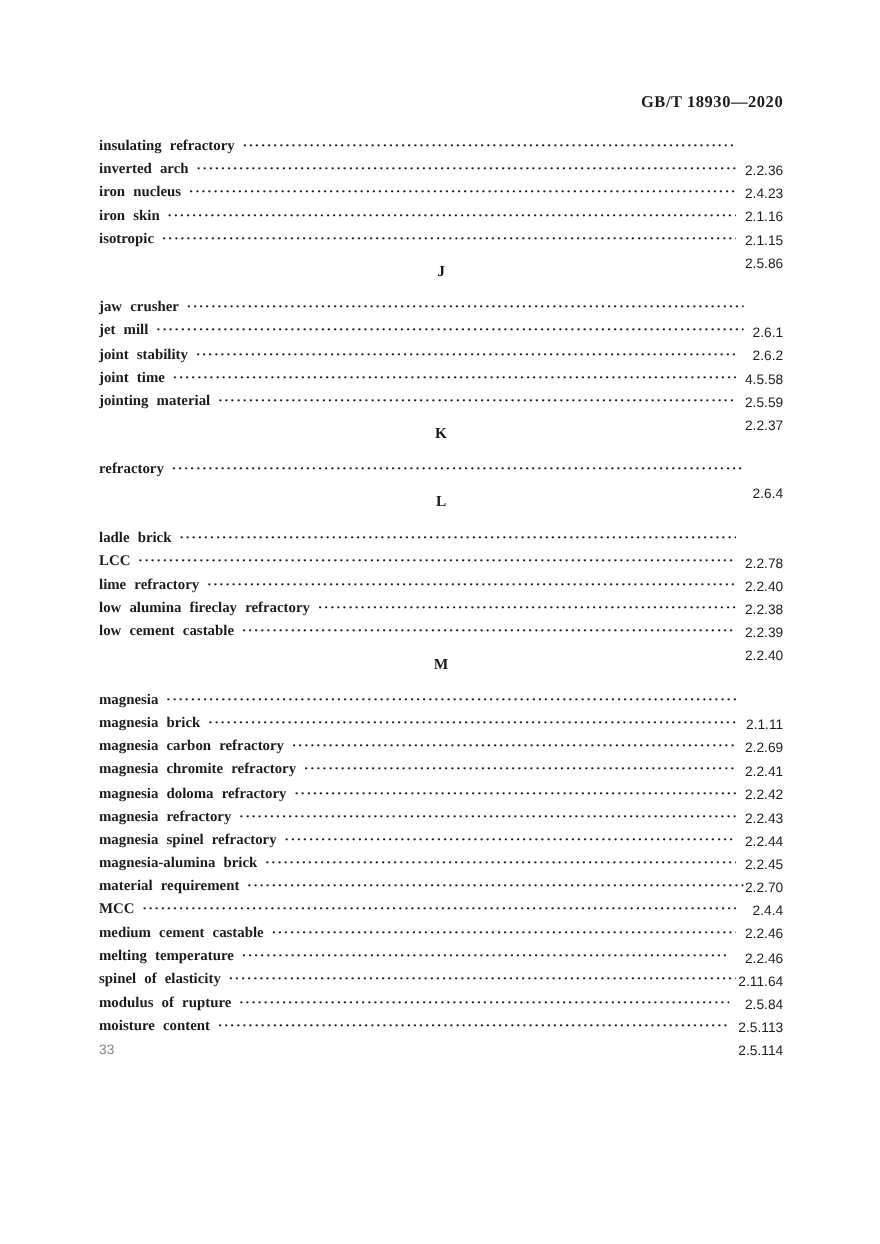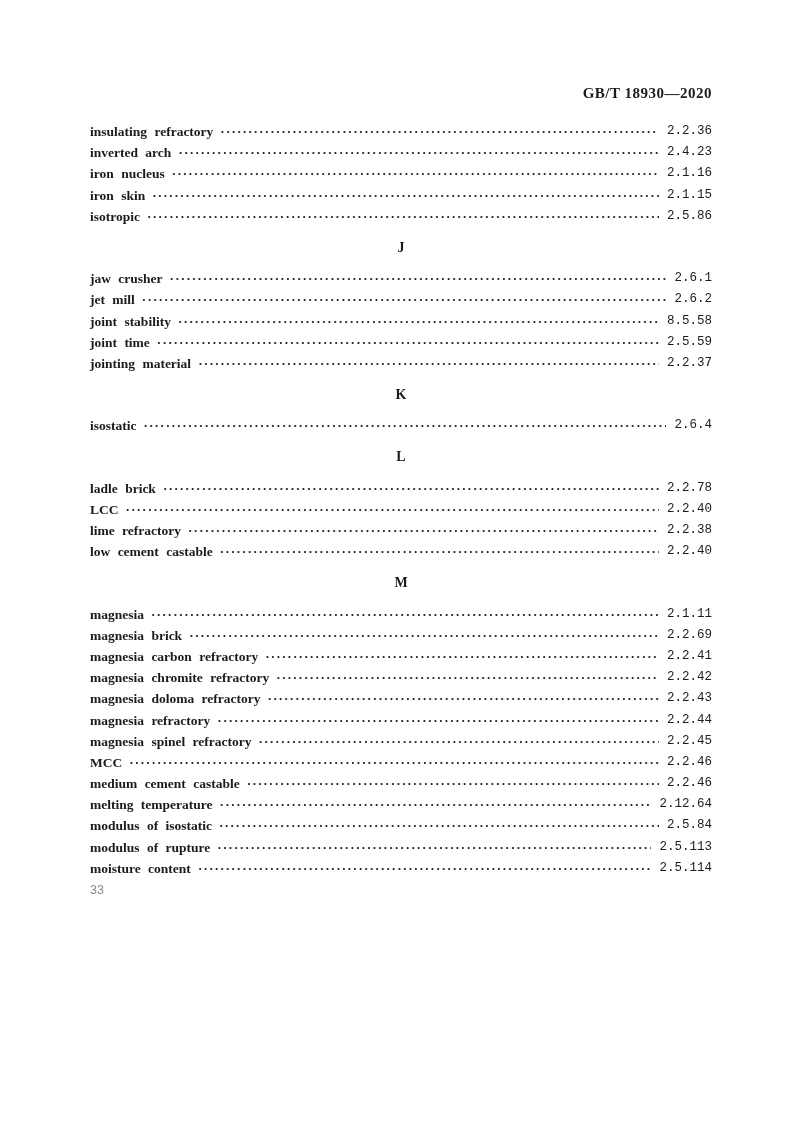--- a/index.html
+++ b/index.html
@@ -62,22 +62,23 @@
   .leader::after {
     content: "································································································································································································";
     font-weight: bold;
     font-size: 13px;
     letter-spacing: 1.2px;
   }
   .ref {
     flex: 0 0 auto;
     white-space: nowrap;
     padding-left: 8px;
-    font-family: Liberation Mono, monospace;
+    font-family: Liberation Sans, sans-serif;
     font-size: 12.5px;
+    margin-top: 24px;
   }
   .page-number {
     margin-top: 4px;
     padding-right: 22px;
     font-family: "Liberation Sans", sans-serif;
     font-size: 12.5px;
     color: #8a8a8a;
   }
 </style>
 </head>
@@ -119,55 +120,60 @@
         <span class="ref">2.6.1</span>
       </div>
       <div class="entry">
         <span class="term">jet mill</span>
         <span class="leader"></span>
         <span class="ref">2.6.2</span>
       </div>
       <div class="entry">
         <span class="term">joint stability</span>
         <span class="leader"></span>
-        <span class="ref">8.5.58</span>
+        <span class="ref">4.5.58</span>
       </div>
       <div class="entry">
         <span class="term">joint time</span>
         <span class="leader"></span>
         <span class="ref">2.5.59</span>
       </div>
       <div class="entry">
         <span class="term">jointing material</span>
         <span class="leader"></span>
         <span class="ref">2.2.37</span>
       </div>
       <div class="section-letter">K</div>
       <div class="entry">
-        <span class="term">isostatic</span>
+        <span class="term">refractory</span>
         <span class="leader"></span>
         <span class="ref">2.6.4</span>
       </div>
       <div class="section-letter">L</div>
       <div class="entry">
         <span class="term">ladle brick</span>
         <span class="leader"></span>
         <span class="ref">2.2.78</span>
       </div>
       <div class="entry">
         <span class="term">LCC</span>
         <span class="leader"></span>
         <span class="ref">2.2.40</span>
       </div>
       <div class="entry">
         <span class="term">lime refractory</span>
         <span class="leader"></span>
         <span class="ref">2.2.38</span>
       </div>
       <div class="entry">
+        <span class="term">low alumina fireclay refractory</span>
+        <span class="leader"></span>
+        <span class="ref">2.2.39</span>
+      </div>
+      <div class="entry">
         <span class="term">low cement castable</span>
         <span class="leader"></span>
         <span class="ref">2.2.40</span>
       </div>
       <div class="section-letter">M</div>
       <div class="entry">
         <span class="term">magnesia</span>
         <span class="leader"></span>
         <span class="ref">2.1.11</span>
       </div>
@@ -195,36 +201,46 @@
         <span class="term">magnesia refractory</span>
         <span class="leader"></span>
         <span class="ref">2.2.44</span>
       </div>
       <div class="entry">
         <span class="term">magnesia spinel refractory</span>
         <span class="leader"></span>
         <span class="ref">2.2.45</span>
       </div>
       <div class="entry">
+        <span class="term">magnesia-alumina brick</span>
+        <span class="leader"></span>
+        <span class="ref">2.2.70</span>
+      </div>
+      <div class="entry">
+        <span class="term">material requirement</span>
+        <span class="leader"></span>
+        <span class="ref">2.4.4</span>
+      </div>
+      <div class="entry">
         <span class="term">MCC</span>
         <span class="leader"></span>
         <span class="ref">2.2.46</span>
       </div>
       <div class="entry">
         <span class="term">medium cement castable</span>
         <span class="leader"></span>
         <span class="ref">2.2.46</span>
       </div>
       <div class="entry">
         <span class="term">melting temperature</span>
         <span class="leader"></span>
-        <span class="ref">2.12.64</span>
-      </div>
-      <div class="entry">
-        <span class="term">modulus of isostatic</span>
+        <span class="ref">2.11.64</span>
+      </div>
+      <div class="entry">
+        <span class="term">spinel of elasticity</span>
         <span class="leader"></span>
         <span class="ref">2.5.84</span>
       </div>
       <div class="entry">
         <span class="term">modulus of rupture</span>
         <span class="leader"></span>
         <span class="ref">2.5.113</span>
       </div>
       <div class="entry">
         <span class="term">moisture content</span>

